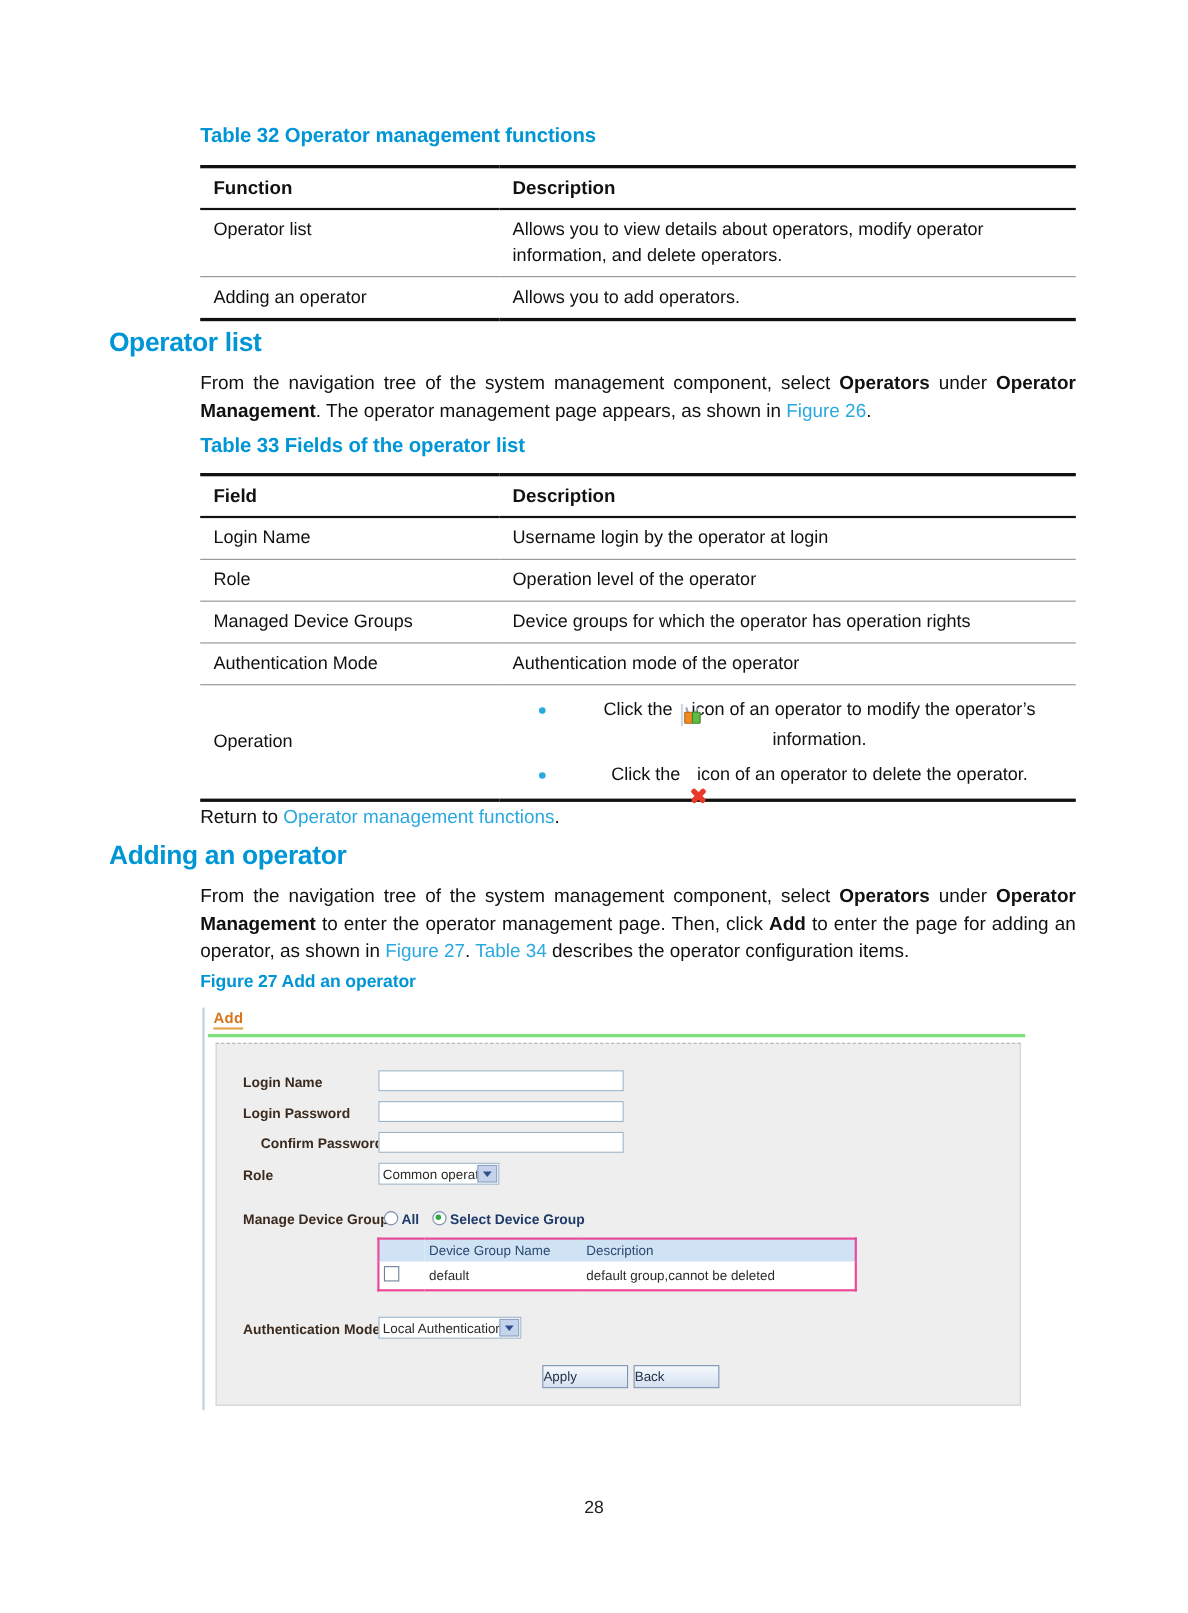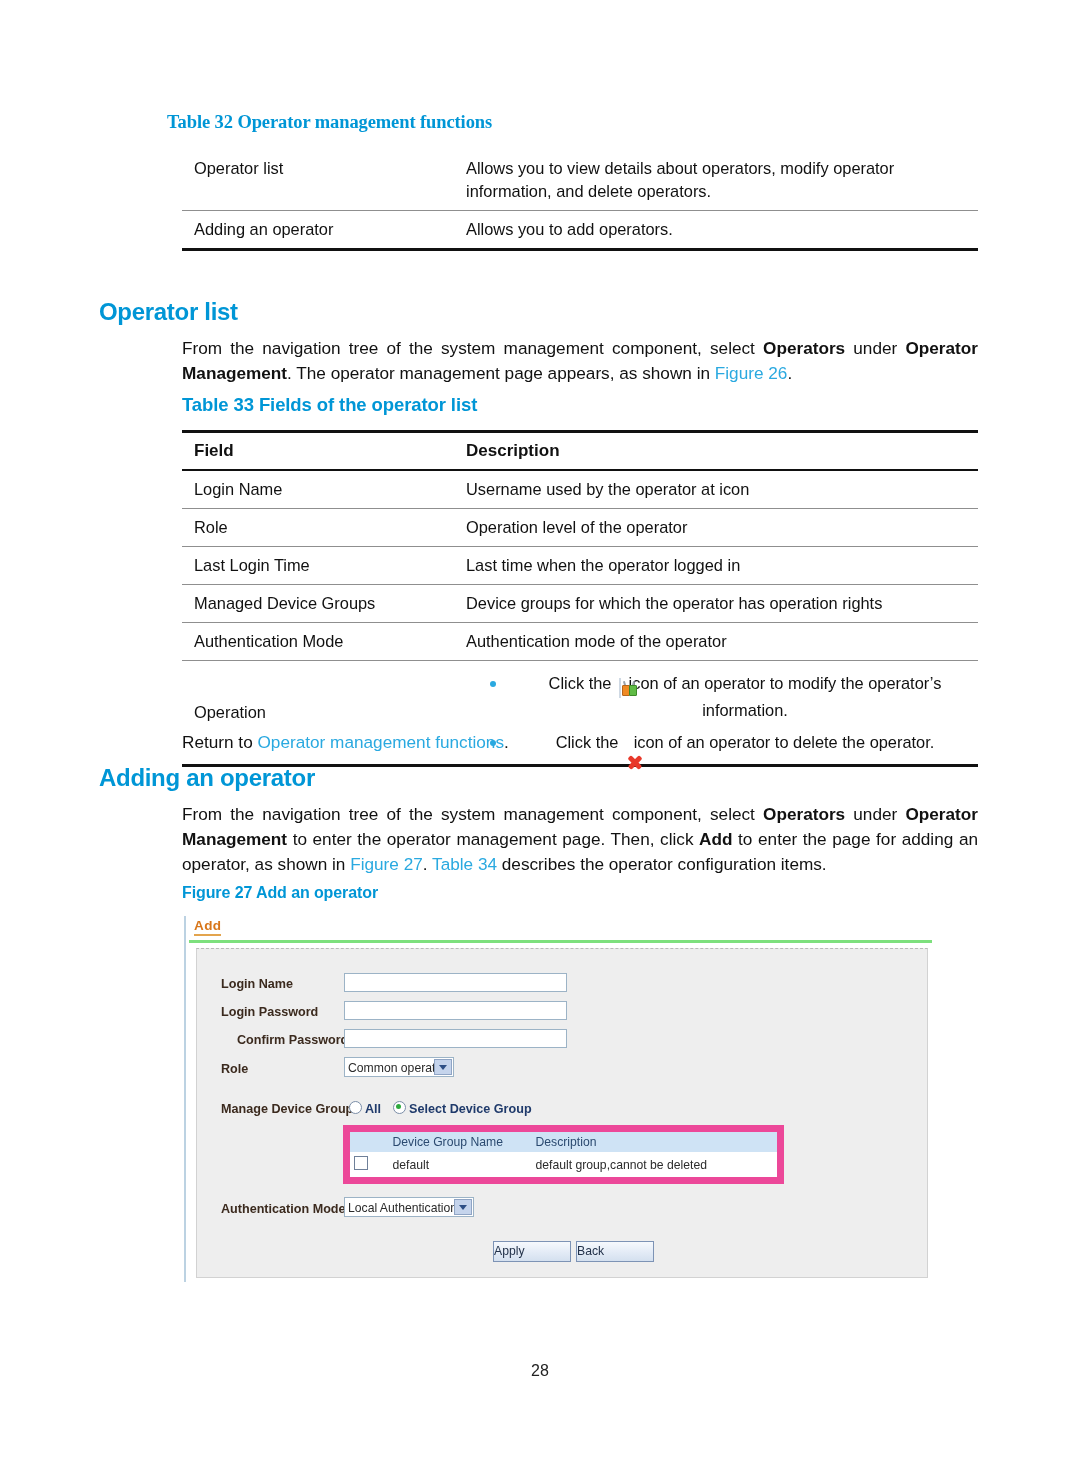--- a/index.html
+++ b/index.html
@@ -232,21 +232,21 @@
     position: absolute;
     left: 2px; top: 2px;
     width: 5px; height: 5px;
     border-radius: 50%;
     background: #2eaa3e;
   }
   .f-radio-wrap .rtext { margin-right: 12px; color: #1f3a6b; text-align: right; }
 
   .dg-table {
     position: absolute;
-    border: 7px solid #ec4899;
+    border: 2px solid #ec4899;
     border-collapse: collapse;
     background: #ffffff;
     table-layout: fixed;
   }
   .dg-table th {
     background: #cfe3f5;
     color: #2b4a70;
     font-size: 12.2px;
     font-weight: normal;
     text-align: left;
@@ -286,28 +286,32 @@
     text-align: center;
     font-size: 16px;
     color: #222;
   }
 </style>
 </head>
 <body>
 
 <div class="page">
 
-  <div class="tbl-title" style="left:167px; top:112px;font-family:Liberation Serif, serif;">Table 32 Operator management functions</div>
+  <div class="tbl-title" style="left:182px; top:112px;">Table 32 Operator management functions</div>
 
   <table class="dtable" style="left:182px; top:150px; width:796px;">
     <colgroup>
         <col style="width:272px">
         <col style="width:524px">
       </colgroup>
     <tbody>
+        <tr class="hdr-row">
+      <th>Function</th>
+      <th>Description</th>
+    </tr>
     <tr class="body-row">
       <td class="cell-link">Operator list</td>
       <td>Allows you to view details about operators, modify operator information, and delete operators.</td>
     </tr>
     <tr class="last-row">
       <td class="cell-link">Adding an operator</td>
       <td>Allows you to add operators.</td>
     </tr>
   </tbody>
     </table>
@@ -325,29 +329,25 @@
         <col style="width:272px">
         <col style="width:524px">
       </colgroup>
     <tbody>
         <tr class="hdr-row">
       <th>Field</th>
       <th>Description</th>
     </tr>
     <tr class="body-row">
       <td>Login Name</td>
-      <td>Username used by the operator at icon</td>
+      <td>Username login by the operator at login</td>
     </tr>
     <tr class="body-row">
       <td>Role</td>
       <td>Operation level of the operator</td>
-    </tr>
-    <tr class="body-row">
-      <td>Last Login Time</td>
-      <td>Last time when the operator logged in</td>
     </tr>
     <tr class="body-row">
       <td>Managed Device Groups</td>
       <td>Device groups for which the operator has operation rights</td>
     </tr>
     <tr class="body-row">
       <td>Authentication Mode</td>
       <td>Authentication mode of the operator</td>
     </tr>
     <tr class="last-row">

